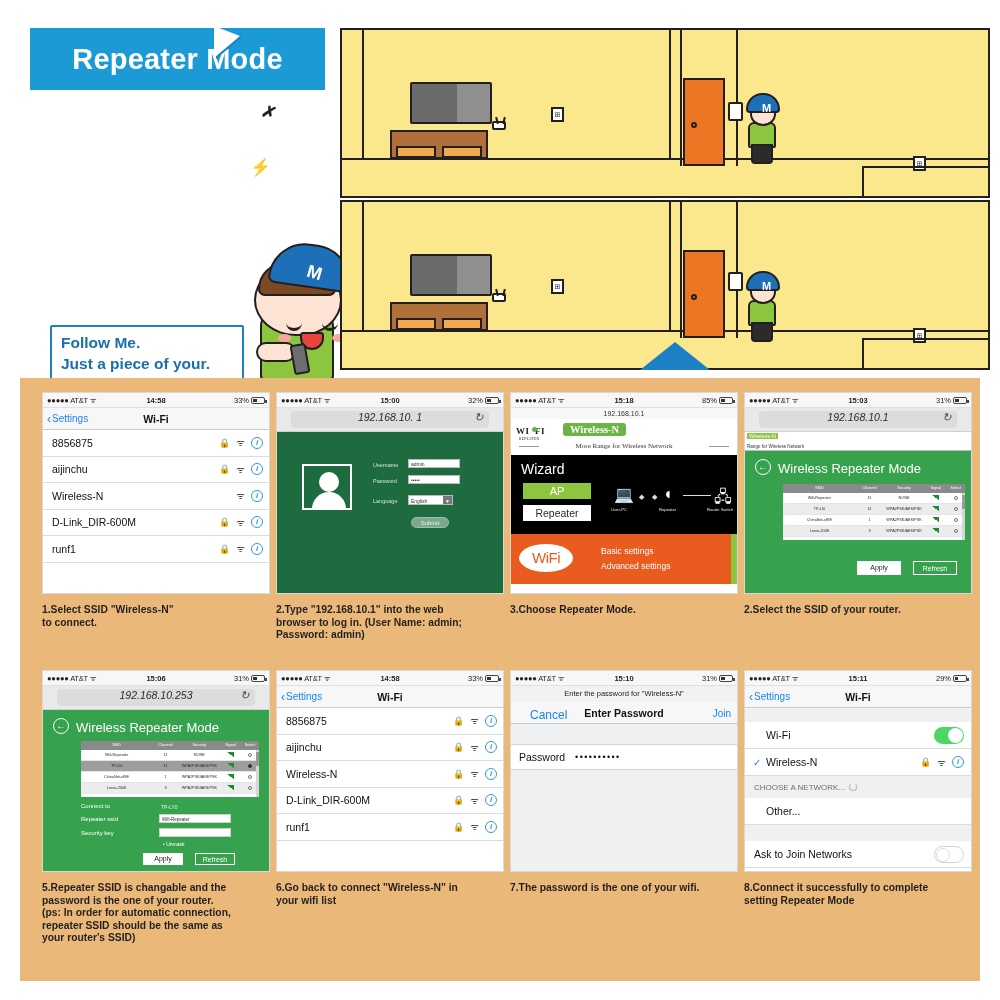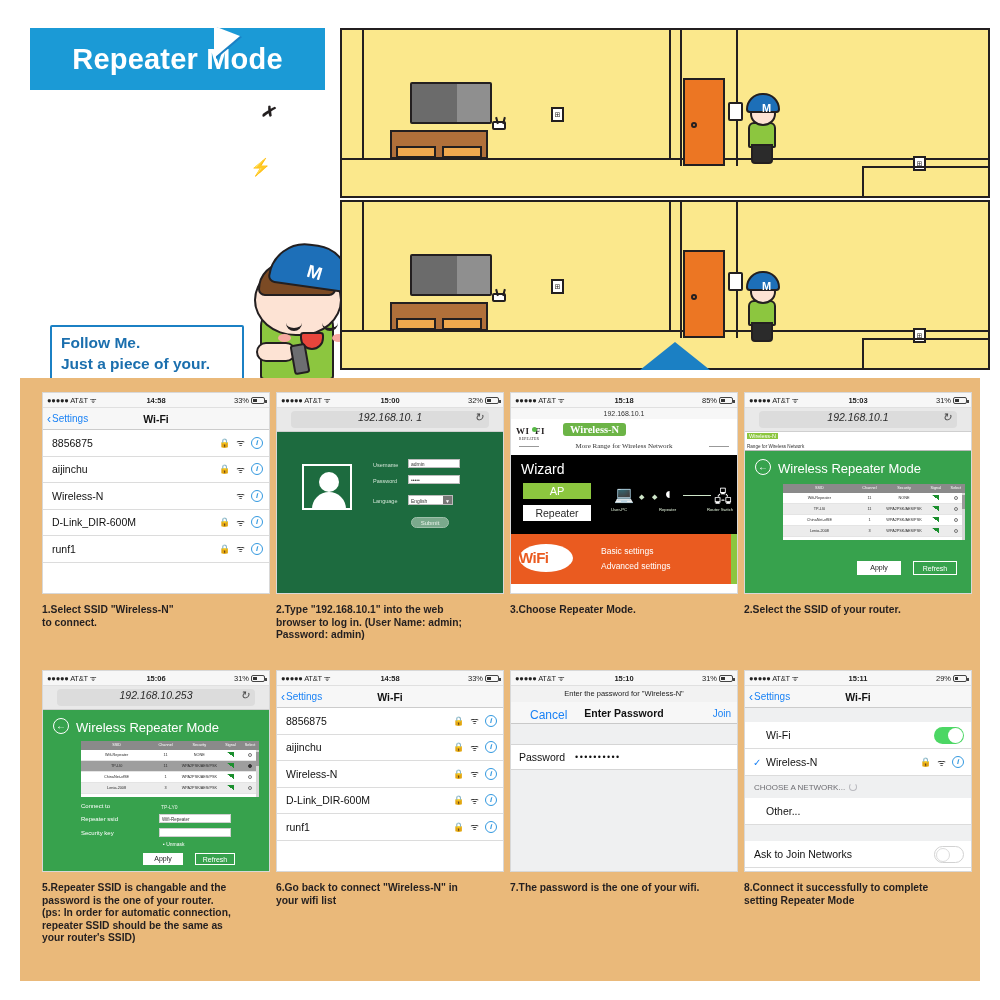--- a/index.html
+++ b/index.html
@@ -328,22 +328,22 @@
     position: absolute; left: 12px; top: 50px;
     width: 68px; height: 16px; background: #ffffff; color: #2a2a2a;
     font-size: 10.5px; text-align: center; line-height: 16px;
   }
   .dev-ico { position: absolute; color: #ffffff; font-size: 16px; }
   .dev-lbl { position: absolute; color: #dff0d8; font-size: 4.2px; }
   .wiz-orange { background: #ea5b20; position: relative; height: 50px; }
   .wifi-oval {
     position: absolute; left: 8px; top: 10px;
     width: 54px; height: 28px; background: #ffffff; border-radius: 50%;
-    color: #ea5b20; font-size: 15px; font-weight: bold;
-    text-align: left; line-height: 28px; letter-spacing: -.5px;
+    color: #ea5b20; font-size: 15px; font-weight: normal;
+    text-align: center; line-height: 28px; letter-spacing: -.5px;
   }
   .orange-txt { position: absolute; color: #ffffff; font-size: 8.5px; }
 
   
   .rm-green { background: #37a24d; position: relative; }
   .rm-back {
     position: absolute; left: 10px; top: 8px;
     width: 16px; height: 16px; border: 1.4px solid #ffffff; border-radius: 50%;
     color: #fff; font-size: 10px; text-align: center; line-height: 14px;
   }

